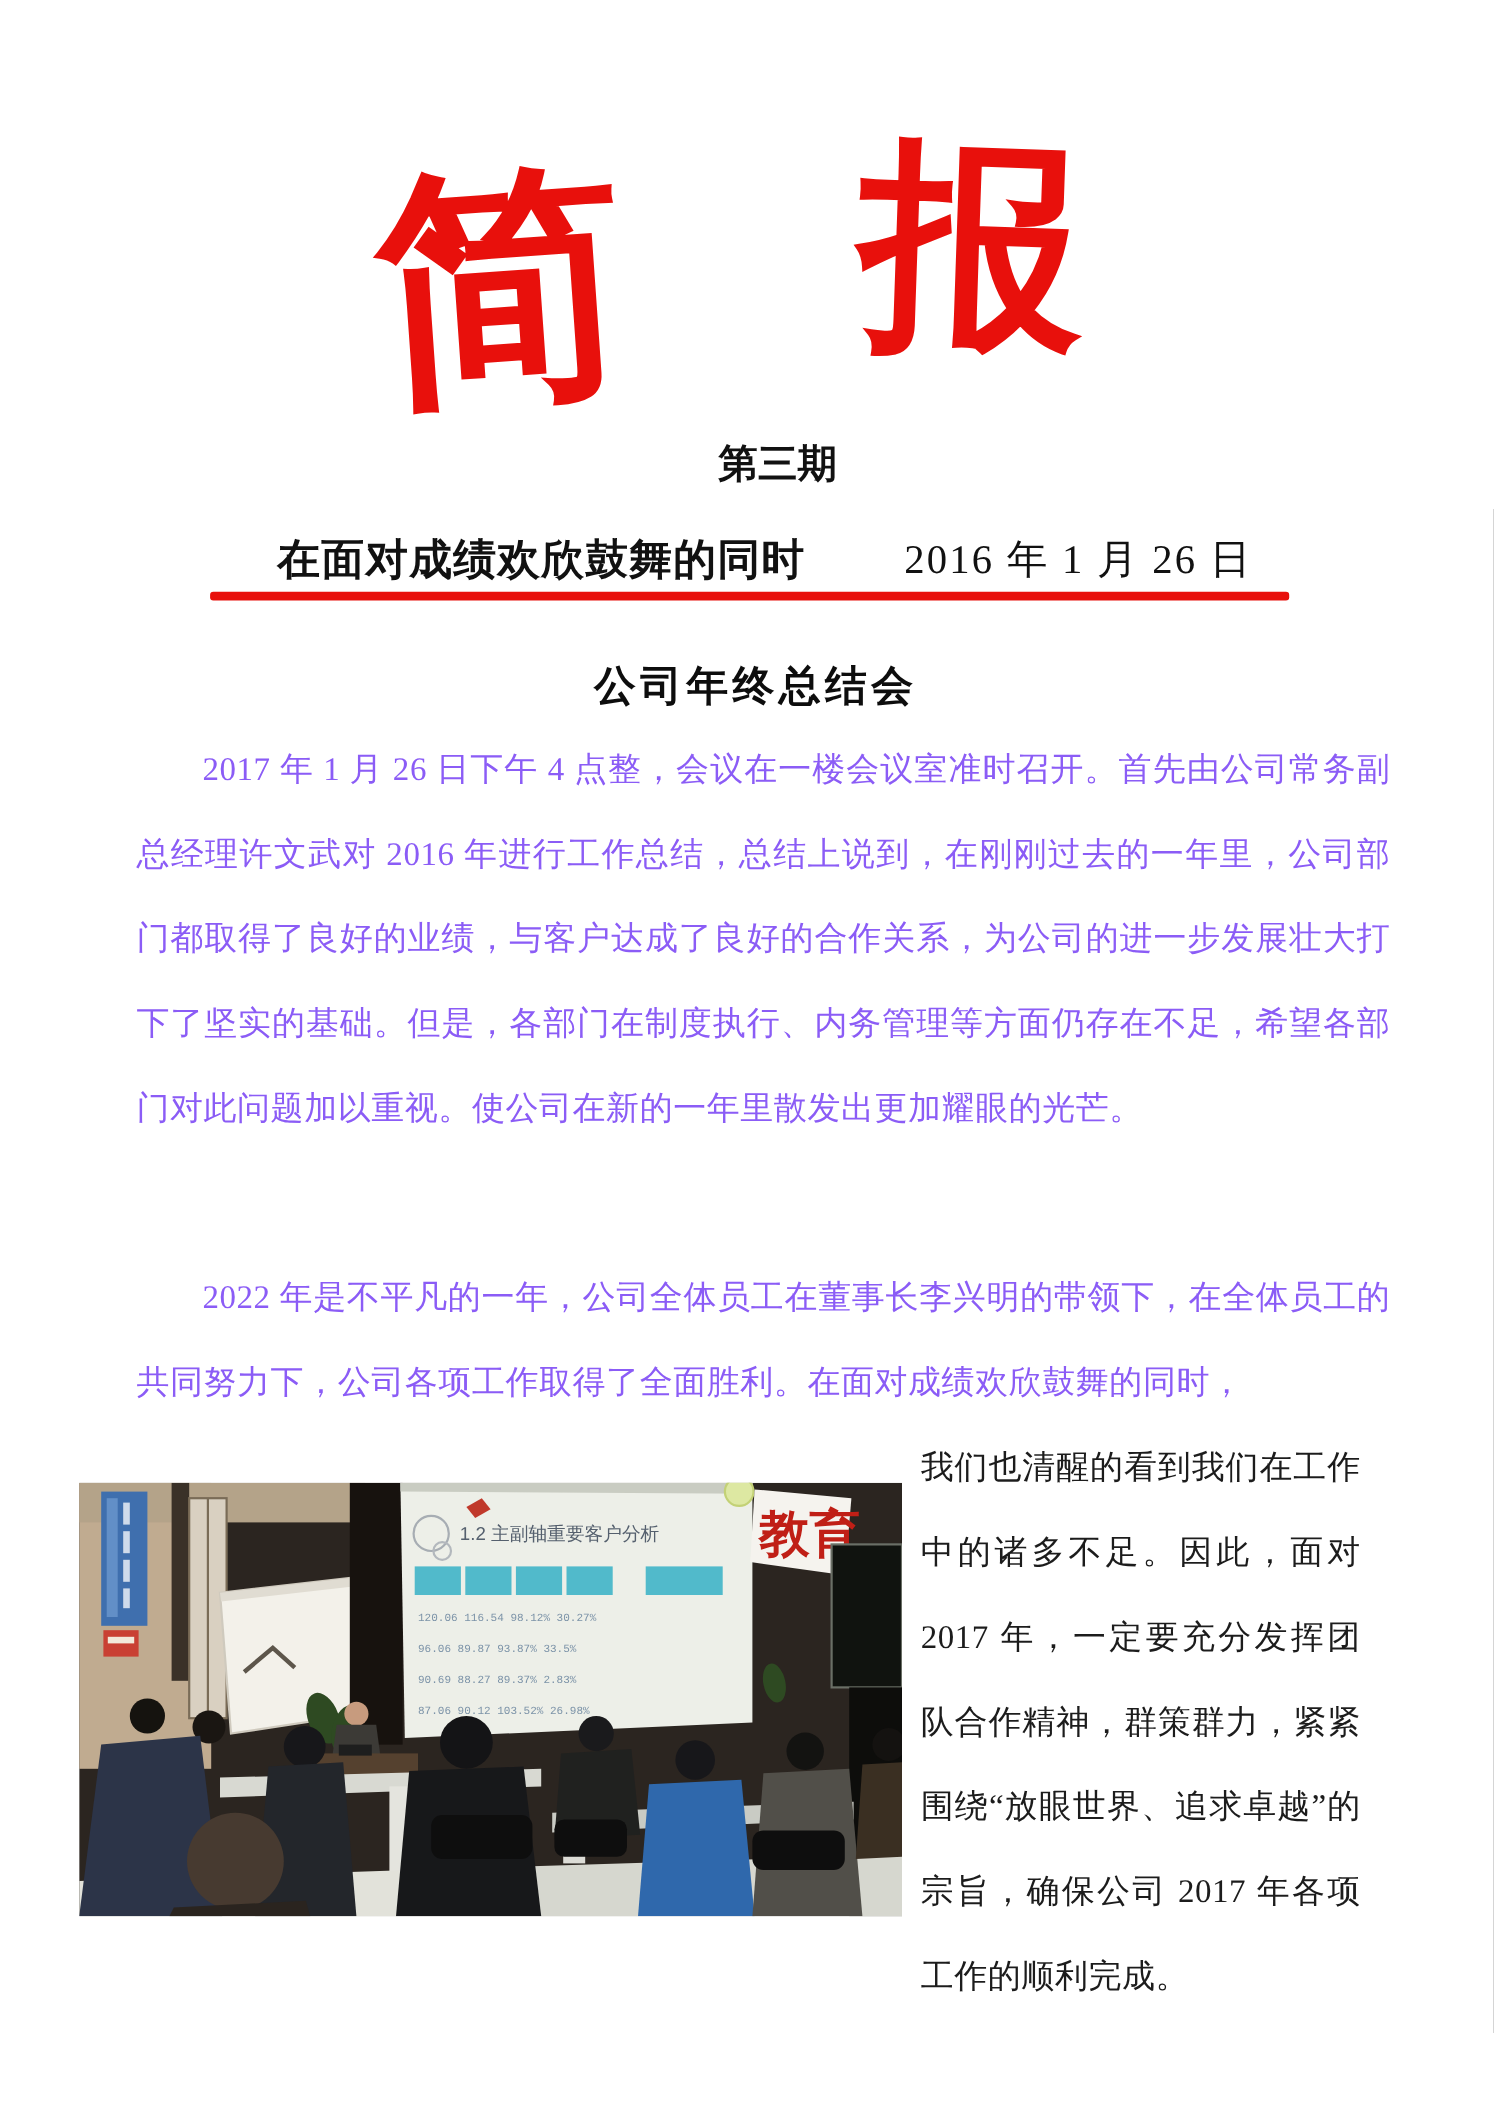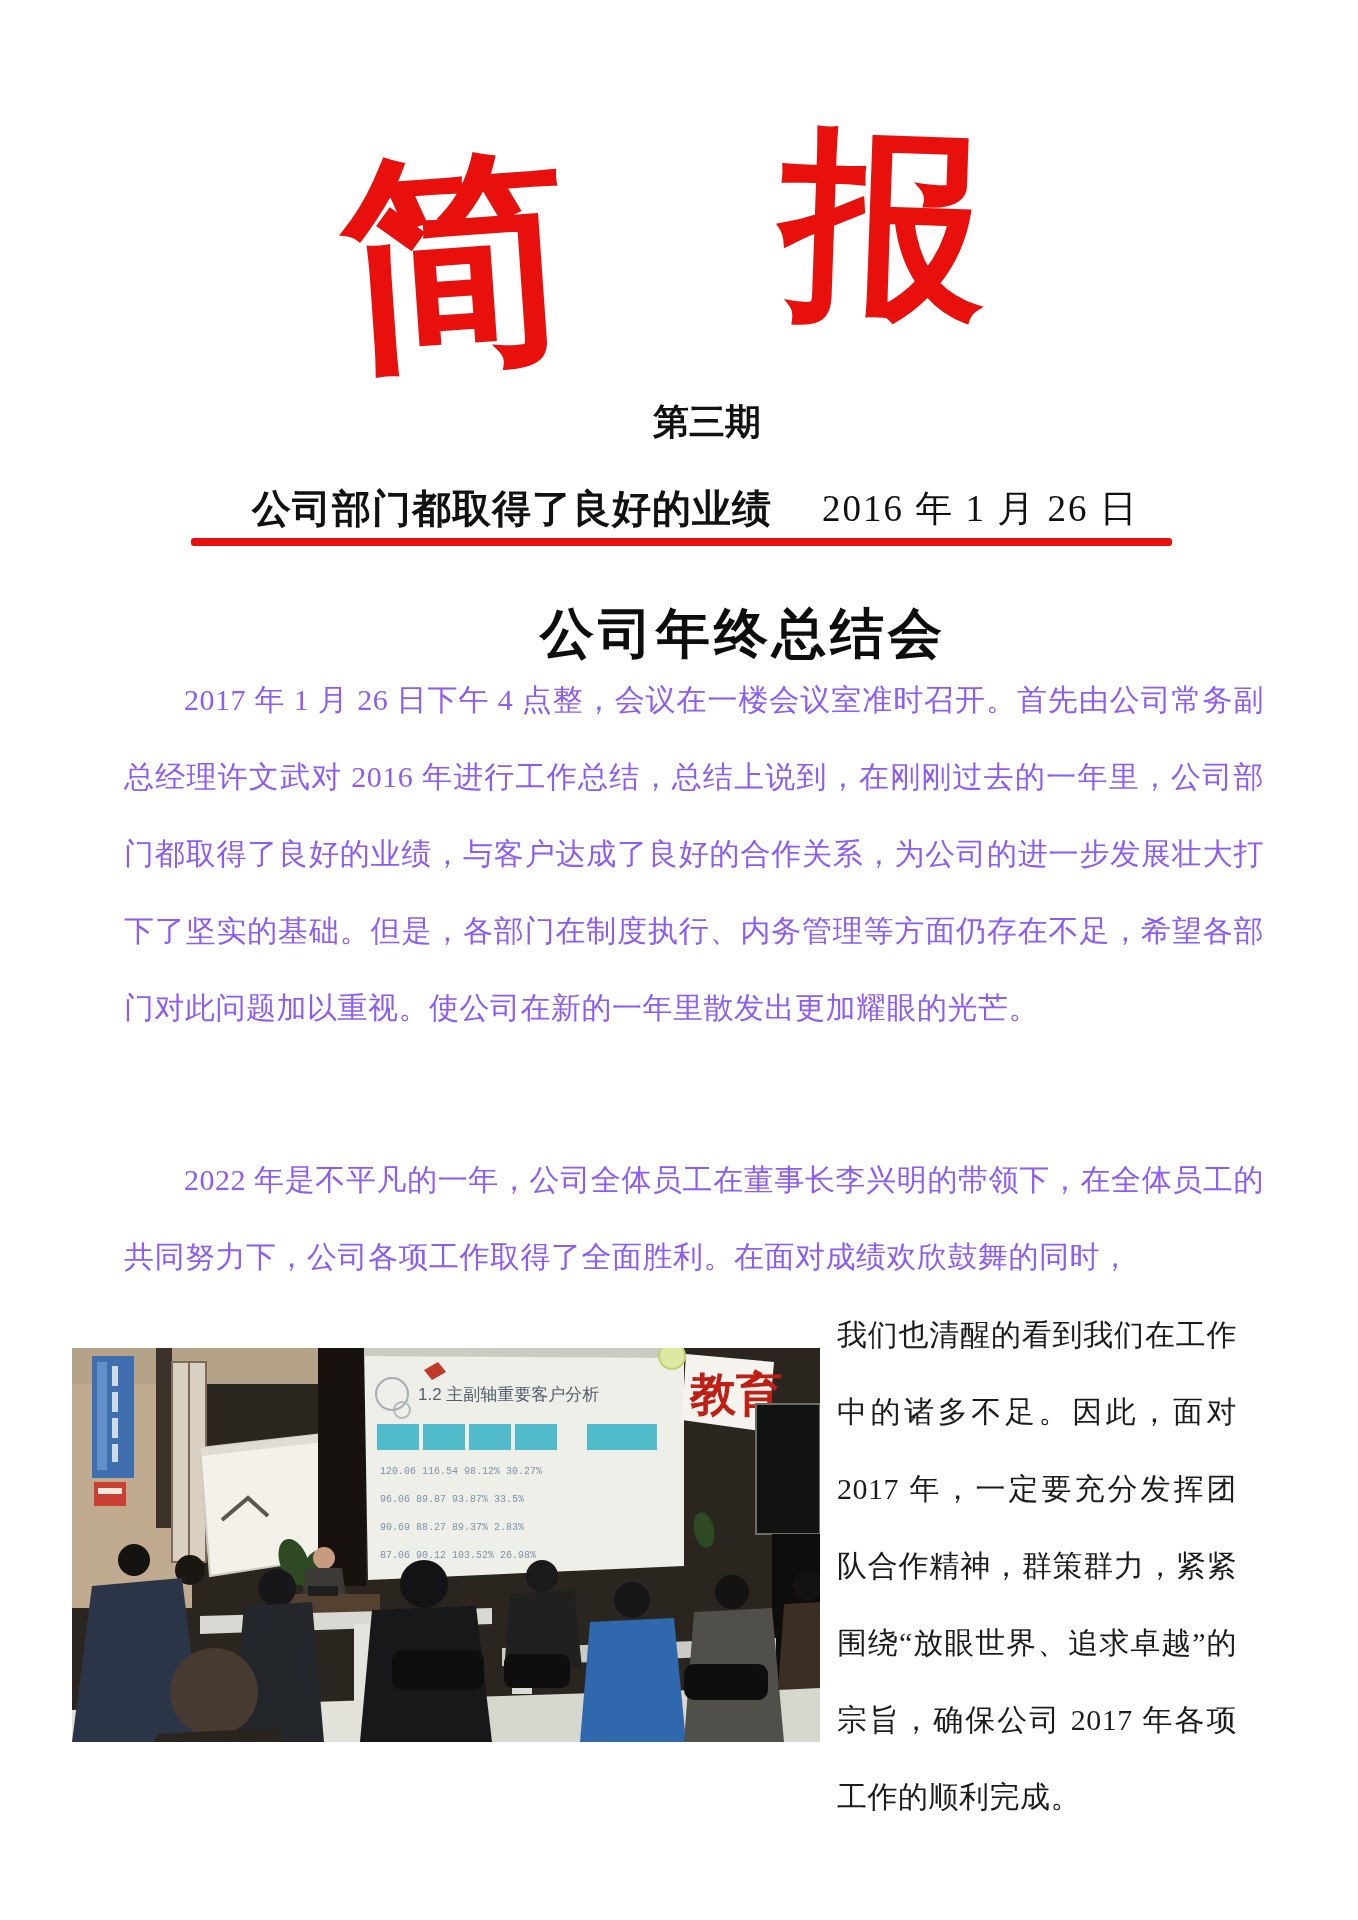--- a/index.html
+++ b/index.html
@@ -41,21 +41,21 @@
     font-weight:400;font-size:37px;letter-spacing:2px;color:#111;
   }
   #red-rule{
     position:absolute;left:191px;top:538px;width:981px;height:8px;
     background:#e8100c;border-radius:3px;
   }
   
   #article-title{
     position:absolute;left:540px;top:598px;
     font-family:"Liberation Sans","DejaVu Sans",sans-serif;
-    font-weight:700;font-size:54px;letter-spacing:4px;color:#0d0d0d;
+    font-weight:700;font-size:38px;letter-spacing:4px;color:#0d0d0d;
   }
   .body-par{
     position:absolute;left:124px;width:1140px;
     font-size:30px;line-height:77px;
     text-align:justify;color:#8b5cf6;
     letter-spacing:0.5px;
   }
   #par1{top:661px;text-indent:60px;}
   #par2{top:1141px;text-indent:60px;}
   #par2-cont{
@@ -73,21 +73,21 @@
 </head>
 <body>
 
 <div id="page">
 
   <div id="mast-left" class="masthead-char">简</div>
   <div id="mast-right" class="masthead-char">报</div>
 
   <div id="issue">第三期</div>
 
-  <div id="org">公司部门都取得了良好的业绩</div>
+  <div id="org">在面对成绩欢欣鼓舞的同时</div>
   <div id="pub-date">2016 年 1 月 26 日</div>
   <div id="red-rule"></div>
 
   <div id="article-title">公司年终总结会</div>
   <div id="par1" class="body-par">2017 年 1 月 26 日下午 4 点整，会议在一楼会议室准时召开。首先由公司常务副总经理许文武对 2016 年进行工作总结，总结上说到，在刚刚过去的一年里，公司部门都取得了良好的业绩，与客户达成了良好的合作关系，为公司的进一步发展壮大打下了坚实的基础。但是，各部门在制度执行、内务管理等方面仍存在不足，希望各部门对此问题加以重视。使公司在新的一年里散发出更加耀眼的光芒。</div>
   <div id="par2" class="body-par">2022 年是不平凡的一年，公司全体员工在董事长李兴明的带领下，在全体员工的共同努力下，公司各项工作取得了全面胜利。在面对成绩欢欣鼓舞的同时，</div>
   <div id="par2-cont">我们也清醒的看到我们在工作中的诸多不足。因此，面对 2017 年，一定要充分发挥团队合作精神，群策群力，紧紧围绕“放眼世界、追求卓越”的宗旨，确保公司 2017 年各项工作的顺利完成。</div>
 
   <div id="photo">
     <svg width="748" height="394" viewBox="0 0 748 394" xmlns="http://www.w3.org/2000/svg">

